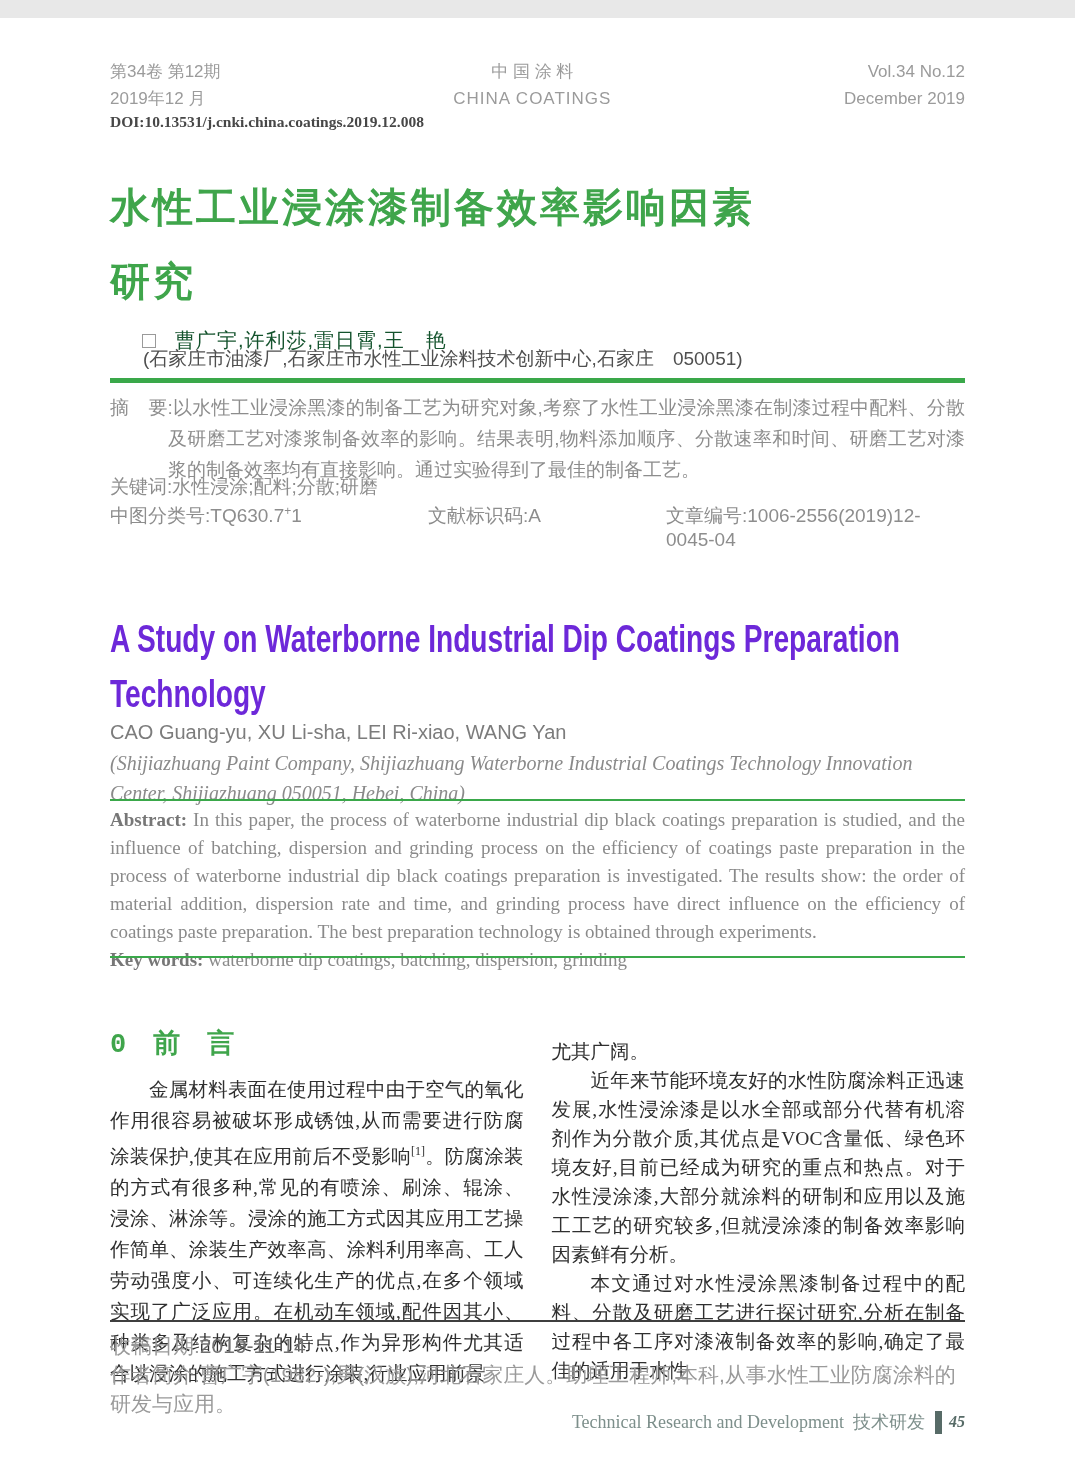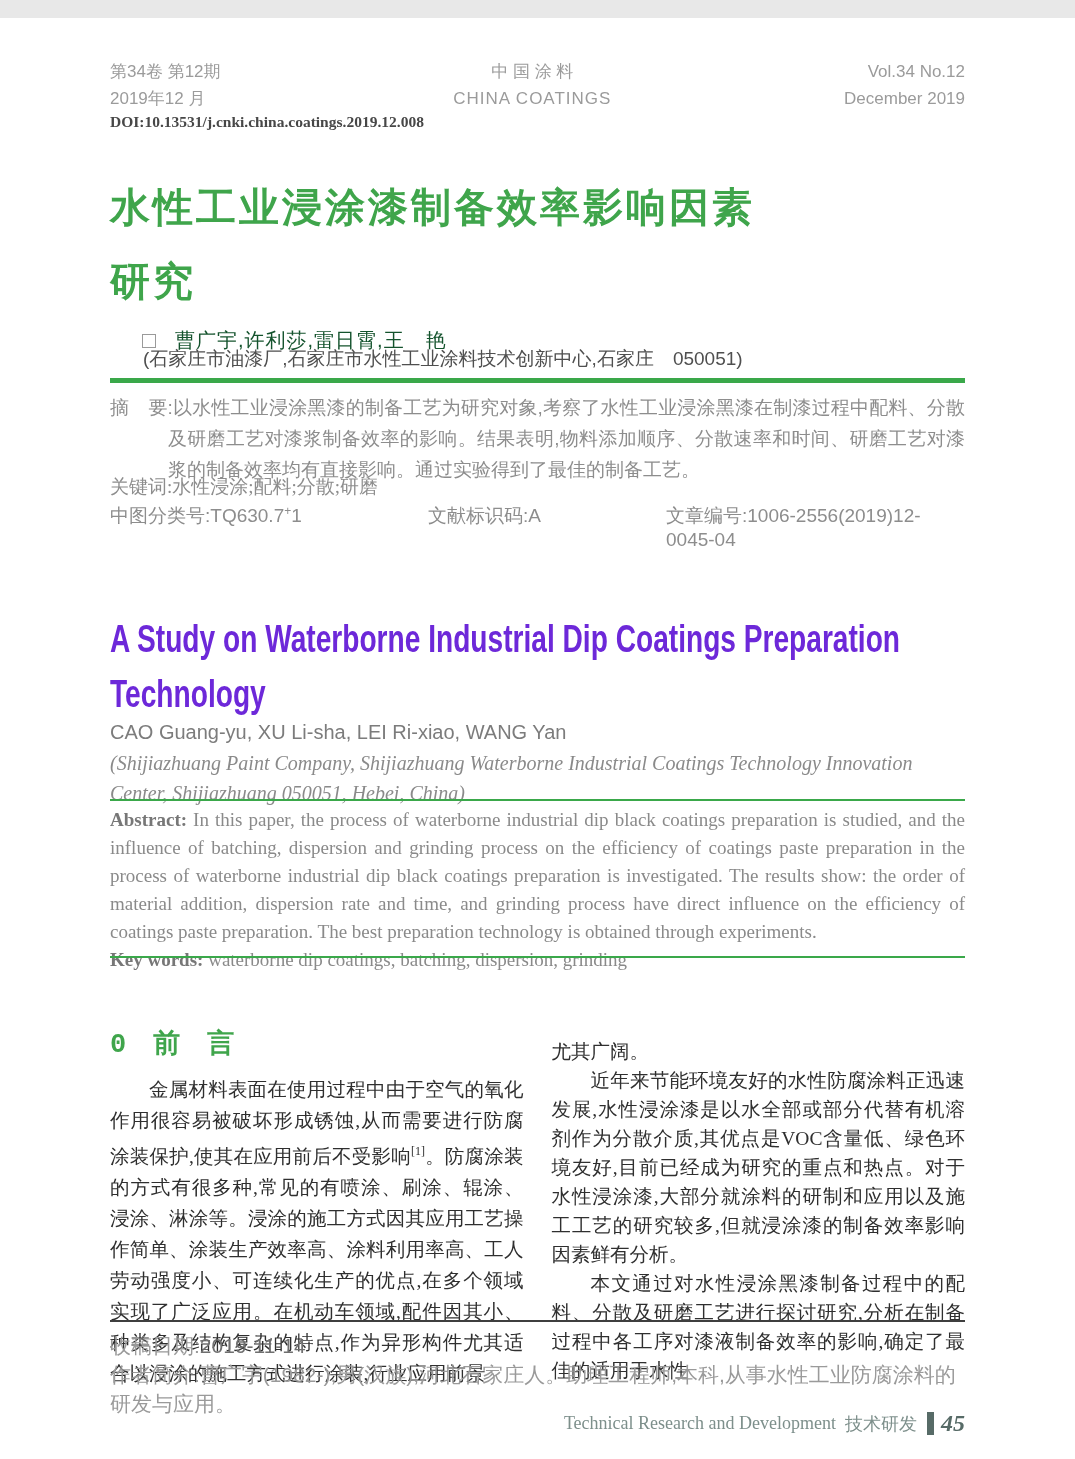--- a/index.html
+++ b/index.html
@@ -34,21 +34,21 @@
     margin-right:19px; flex:0 0 auto; }
   .affiliation-cn { top:328px; left:143px; width:822px; color:#4f4f4f;
     font-family:"Liberation Sans", sans-serif; font-size:19px; }
 
   .green-rule-thick { top:360px; height:5px; background:#3aa84a; }
   .green-rule-thin  { height:2px; background:#3aa84a; }
 
   
   .abstract-cn { top:374px; color:#8d8d8d; font-family:"Liberation Sans", sans-serif;
     font-size:19px; line-height:31px; padding-left:58px; text-indent:-58px; text-align:justify; }
-  .keywords-cn { top:456px; color:#8d8d8d; font-family:Liberation Serif, serif; font-size:19px; }
+  .keywords-cn { top:456px; color:#8d8d8d; font-family:Liberation Sans, sans-serif; font-size:19px; }
   .clc-row { top:485px; display:flex; color:#8d8d8d; font-family:"Liberation Sans", sans-serif; font-size:19px; }
   .clc-row .c1 { flex:0 0 318px; }
   .clc-row .c2 { flex:0 0 238px; }
   .clc-row sup { font-size:12px; }
 
   
   .en-title { top:594px; color:#6d28d9; font-family:"Liberation Sans", sans-serif; font-weight:bold; }
   .en-title-line { white-space:nowrap; transform:scaleX(0.74); transform-origin:0 50%;
     font-size:38px; line-height:55px; }
   .en-authors { top:703px; color:#7c7c7c; font-family:"Liberation Sans", sans-serif; font-size:20px; }
@@ -75,21 +75,21 @@
     font-family:"Liberation Sans", sans-serif; font-size:21px; line-height:29px; }
   .footnote .lbl { color:#9a9a9a; }
   .footnote .val { color:#6f6f6f; }
 
   
   .page-footer { top:1392px; display:flex; justify-content:flex-end; align-items:center;
     color:#7d8f8b; font-size:18px; }
   .pf-en { font-family:"Liberation Serif", serif; }
   .pf-zh { font-family:"Liberation Sans", sans-serif; margin-left:9px; }
   .pf-bar { display:inline-block; width:7px; height:23px; background:#576b67; margin:0 7px 0 10px; }
-  .pf-num { color:#576b67; font-weight:bold; font-style:italic; font-size:24px;
+  .pf-num { color:#576b67; font-weight:bold; font-style:italic; font-size:16px;
     font-family:"Liberation Serif", serif; }
 </style>
 </head>
 <body>
 
 <div class="page">
 
   <div class="abs journal-header">
     <div class="jh-left">
       <div>第34卷 第12期</div>

